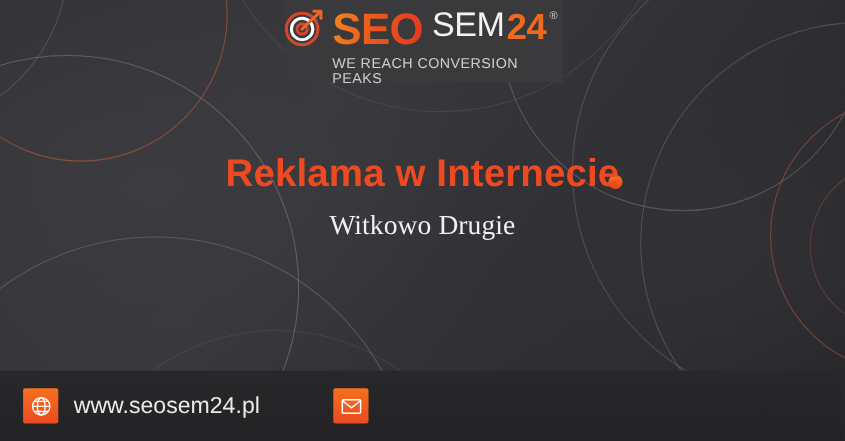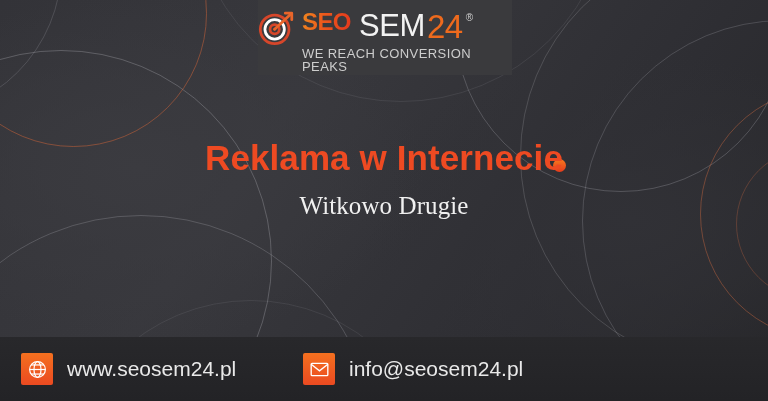--- a/index.html
+++ b/index.html
@@ -43,26 +43,26 @@
     background:#3a3a3d;
     display:flex;align-items:center;justify-content:center;
   }
   .logo-row{display:flex;align-items:flex-start;gap:7px;}
 
   .target-icon{width:37px;height:37px;flex:0 0 auto;margin-top:7px;}
 
   .logo-text{display:flex;flex-direction:column;line-height:1;margin-top:8px;}
   .logo-main{display:flex;align-items:flex-start;}
   .logo-seo{
-    font-size:24px;font-weight:700;letter-spacing:-.6px;
+    font-size:40px;font-weight:700;letter-spacing:-.6px;
     background:linear-gradient(100deg,#f0881f 0%,#ec5a1c 42%,#e4371d 100%);
     -webkit-background-clip:text;background-clip:text;color:transparent;
   }
   .logo-sem{font-size:31px;font-weight:400;color:#f2f2f2;letter-spacing:-.4px;margin-left:8px;}
-  .logo-24{font-size:33px;font-weight:400;color:#ee6a1d;letter-spacing:-.4px;margin-left:2px;}
+  .logo-24{font-size:33px;font-weight:700;color:#ee6a1d;letter-spacing:-.4px;margin-left:2px;}
   .logo-reg{font-size:10px;color:#cfcfcf;margin-left:3px;margin-top:3px;}
   .logo-tag{
     font-size:13px;color:#cdcdcd;letter-spacing:.42px;font-weight:400;
     margin-top:4px;align-self:flex-end;margin-right:1px;
   }
 
   
   #hero{
     position:absolute;left:0;top:138px;width:768px;text-align:center;
   }
@@ -157,18 +157,17 @@
       <span class="contact-text">www.seosem24.pl</span>
     </div>
 
     <div class="contact" id="contact-mail">
       <span class="ico-box">
         <svg viewBox="0 0 24 24" width="21" height="21" fill="none" stroke="#ffffff" stroke-width="1.5">
           <rect x="2.5" y="5" width="19" height="14" rx="1"></rect>
           <path d="M2.5 6 L12 13.5 L21.5 6"></path>
         </svg>
       </span>
-      <span class="contact-text">info@seosem24.pl</span>
     </div>
 
 
   </div>
 </div>
 
 </body></html>

